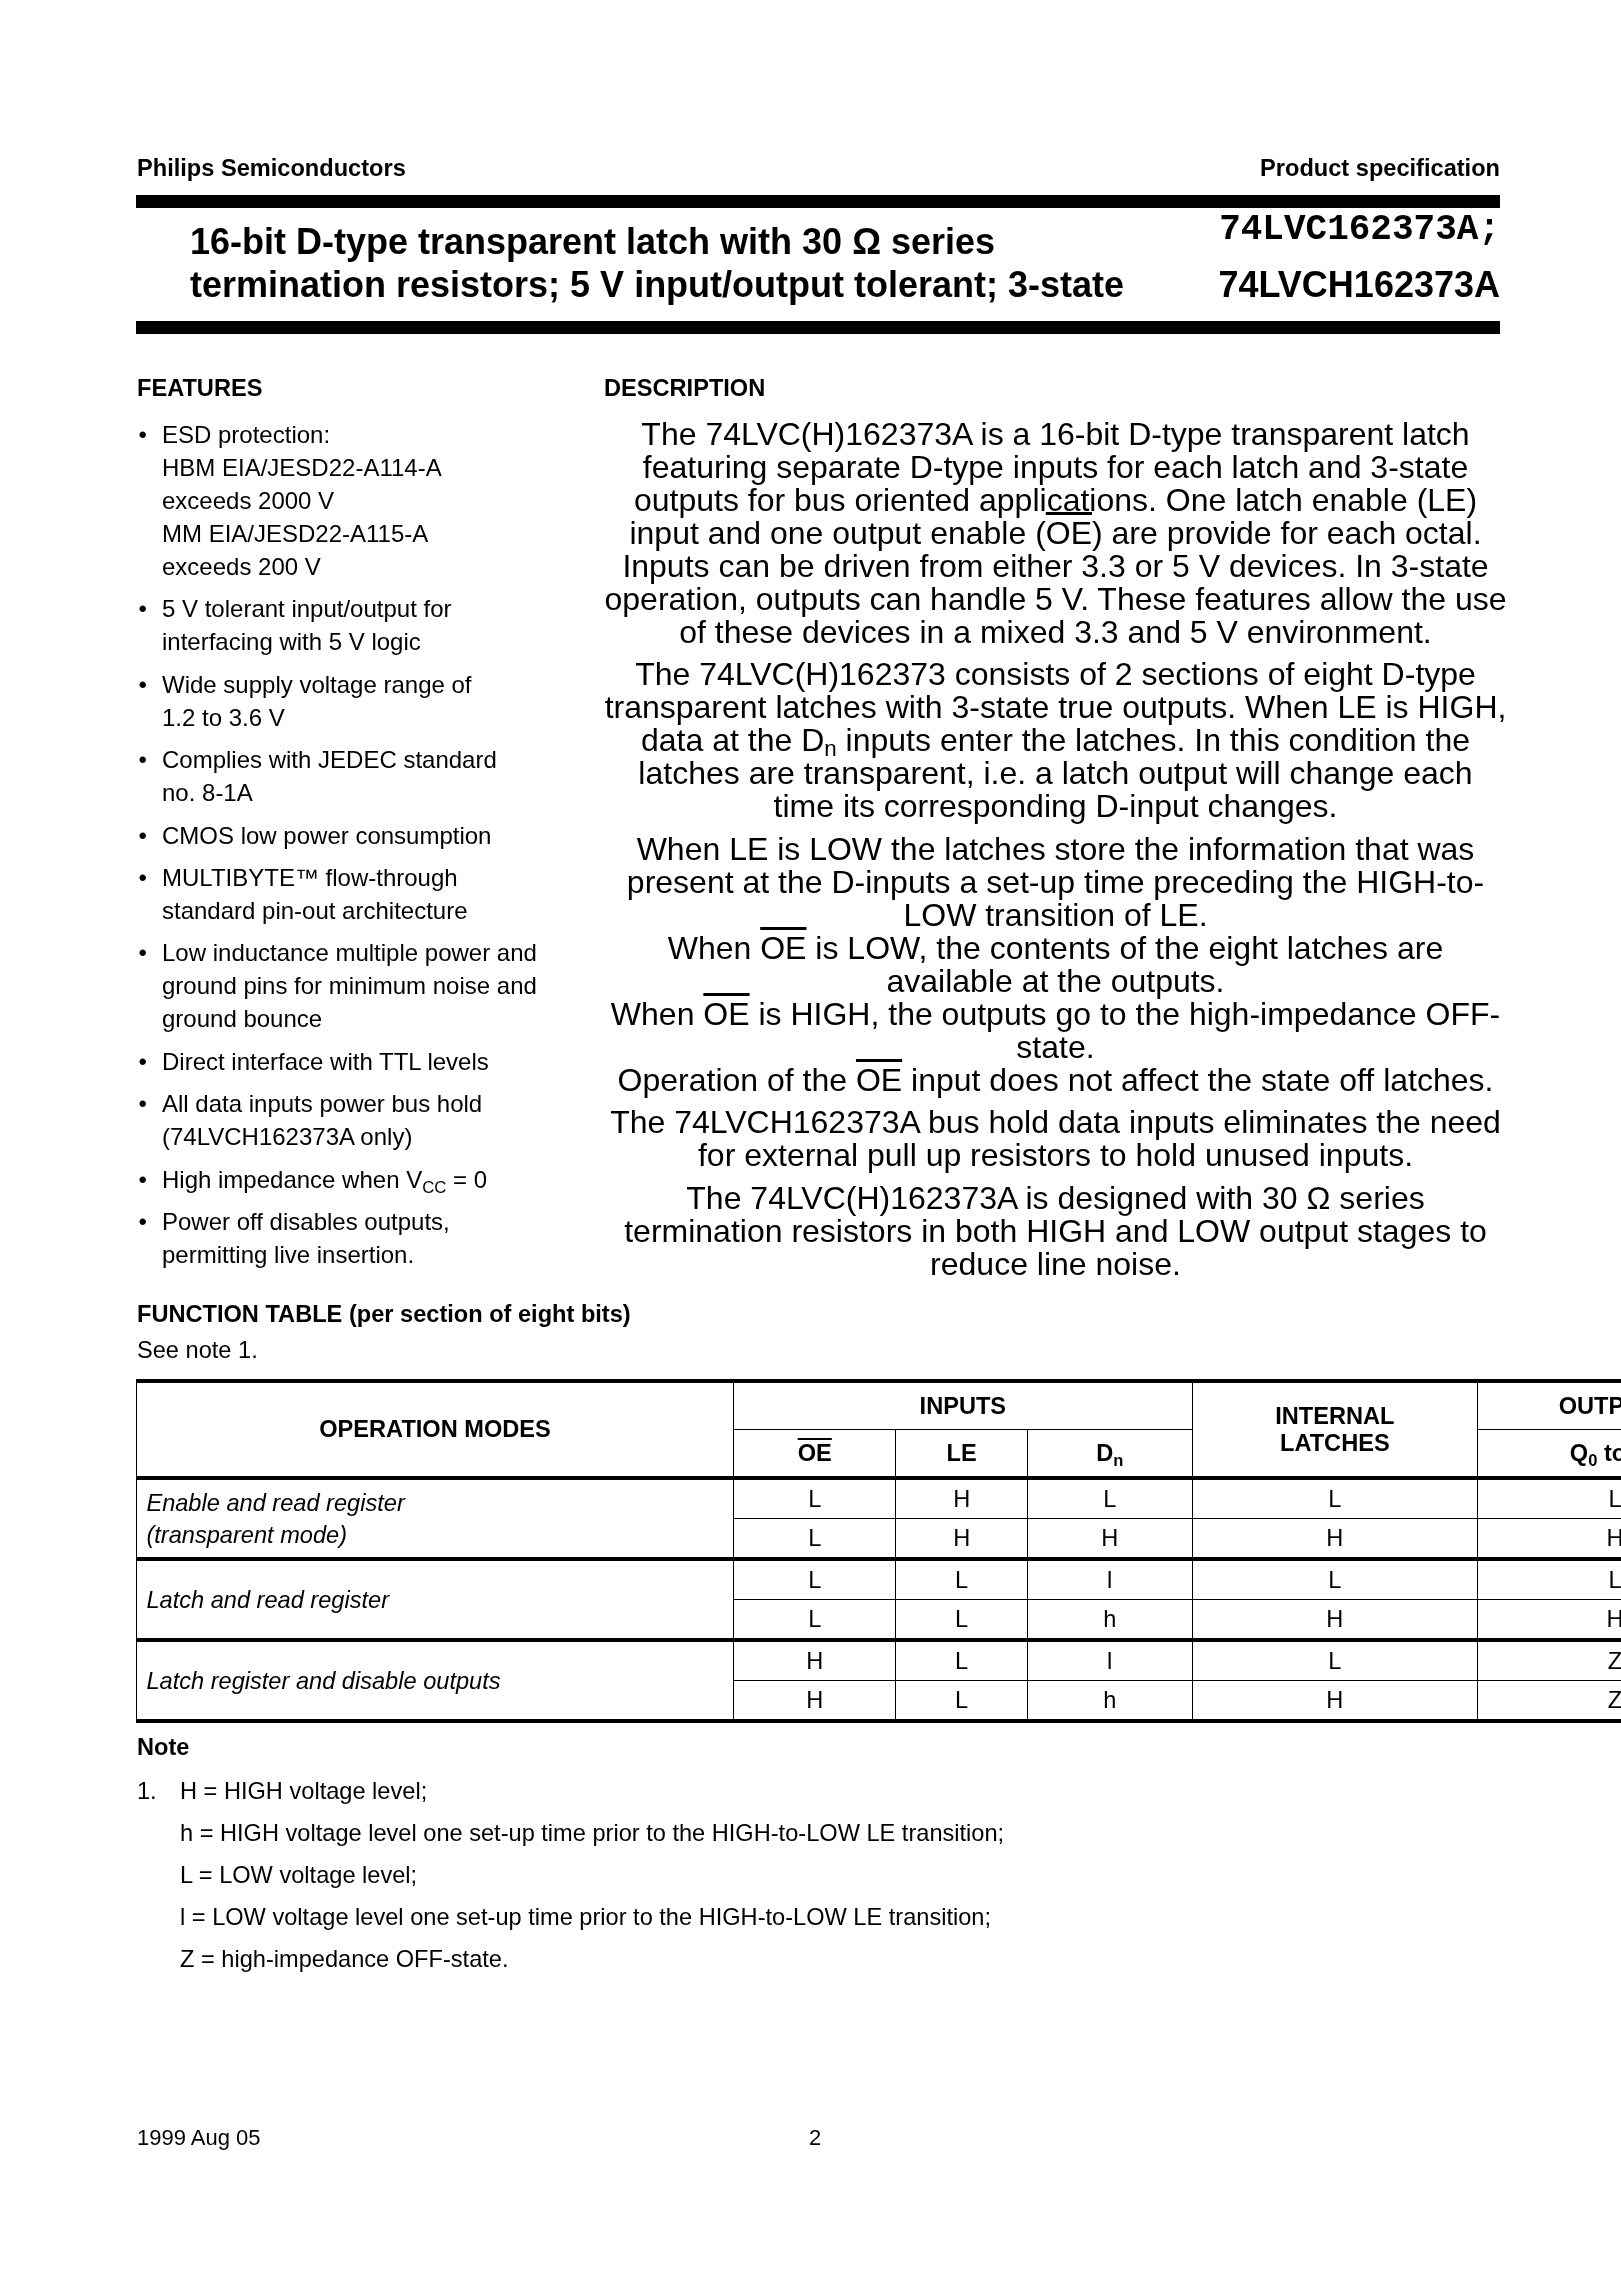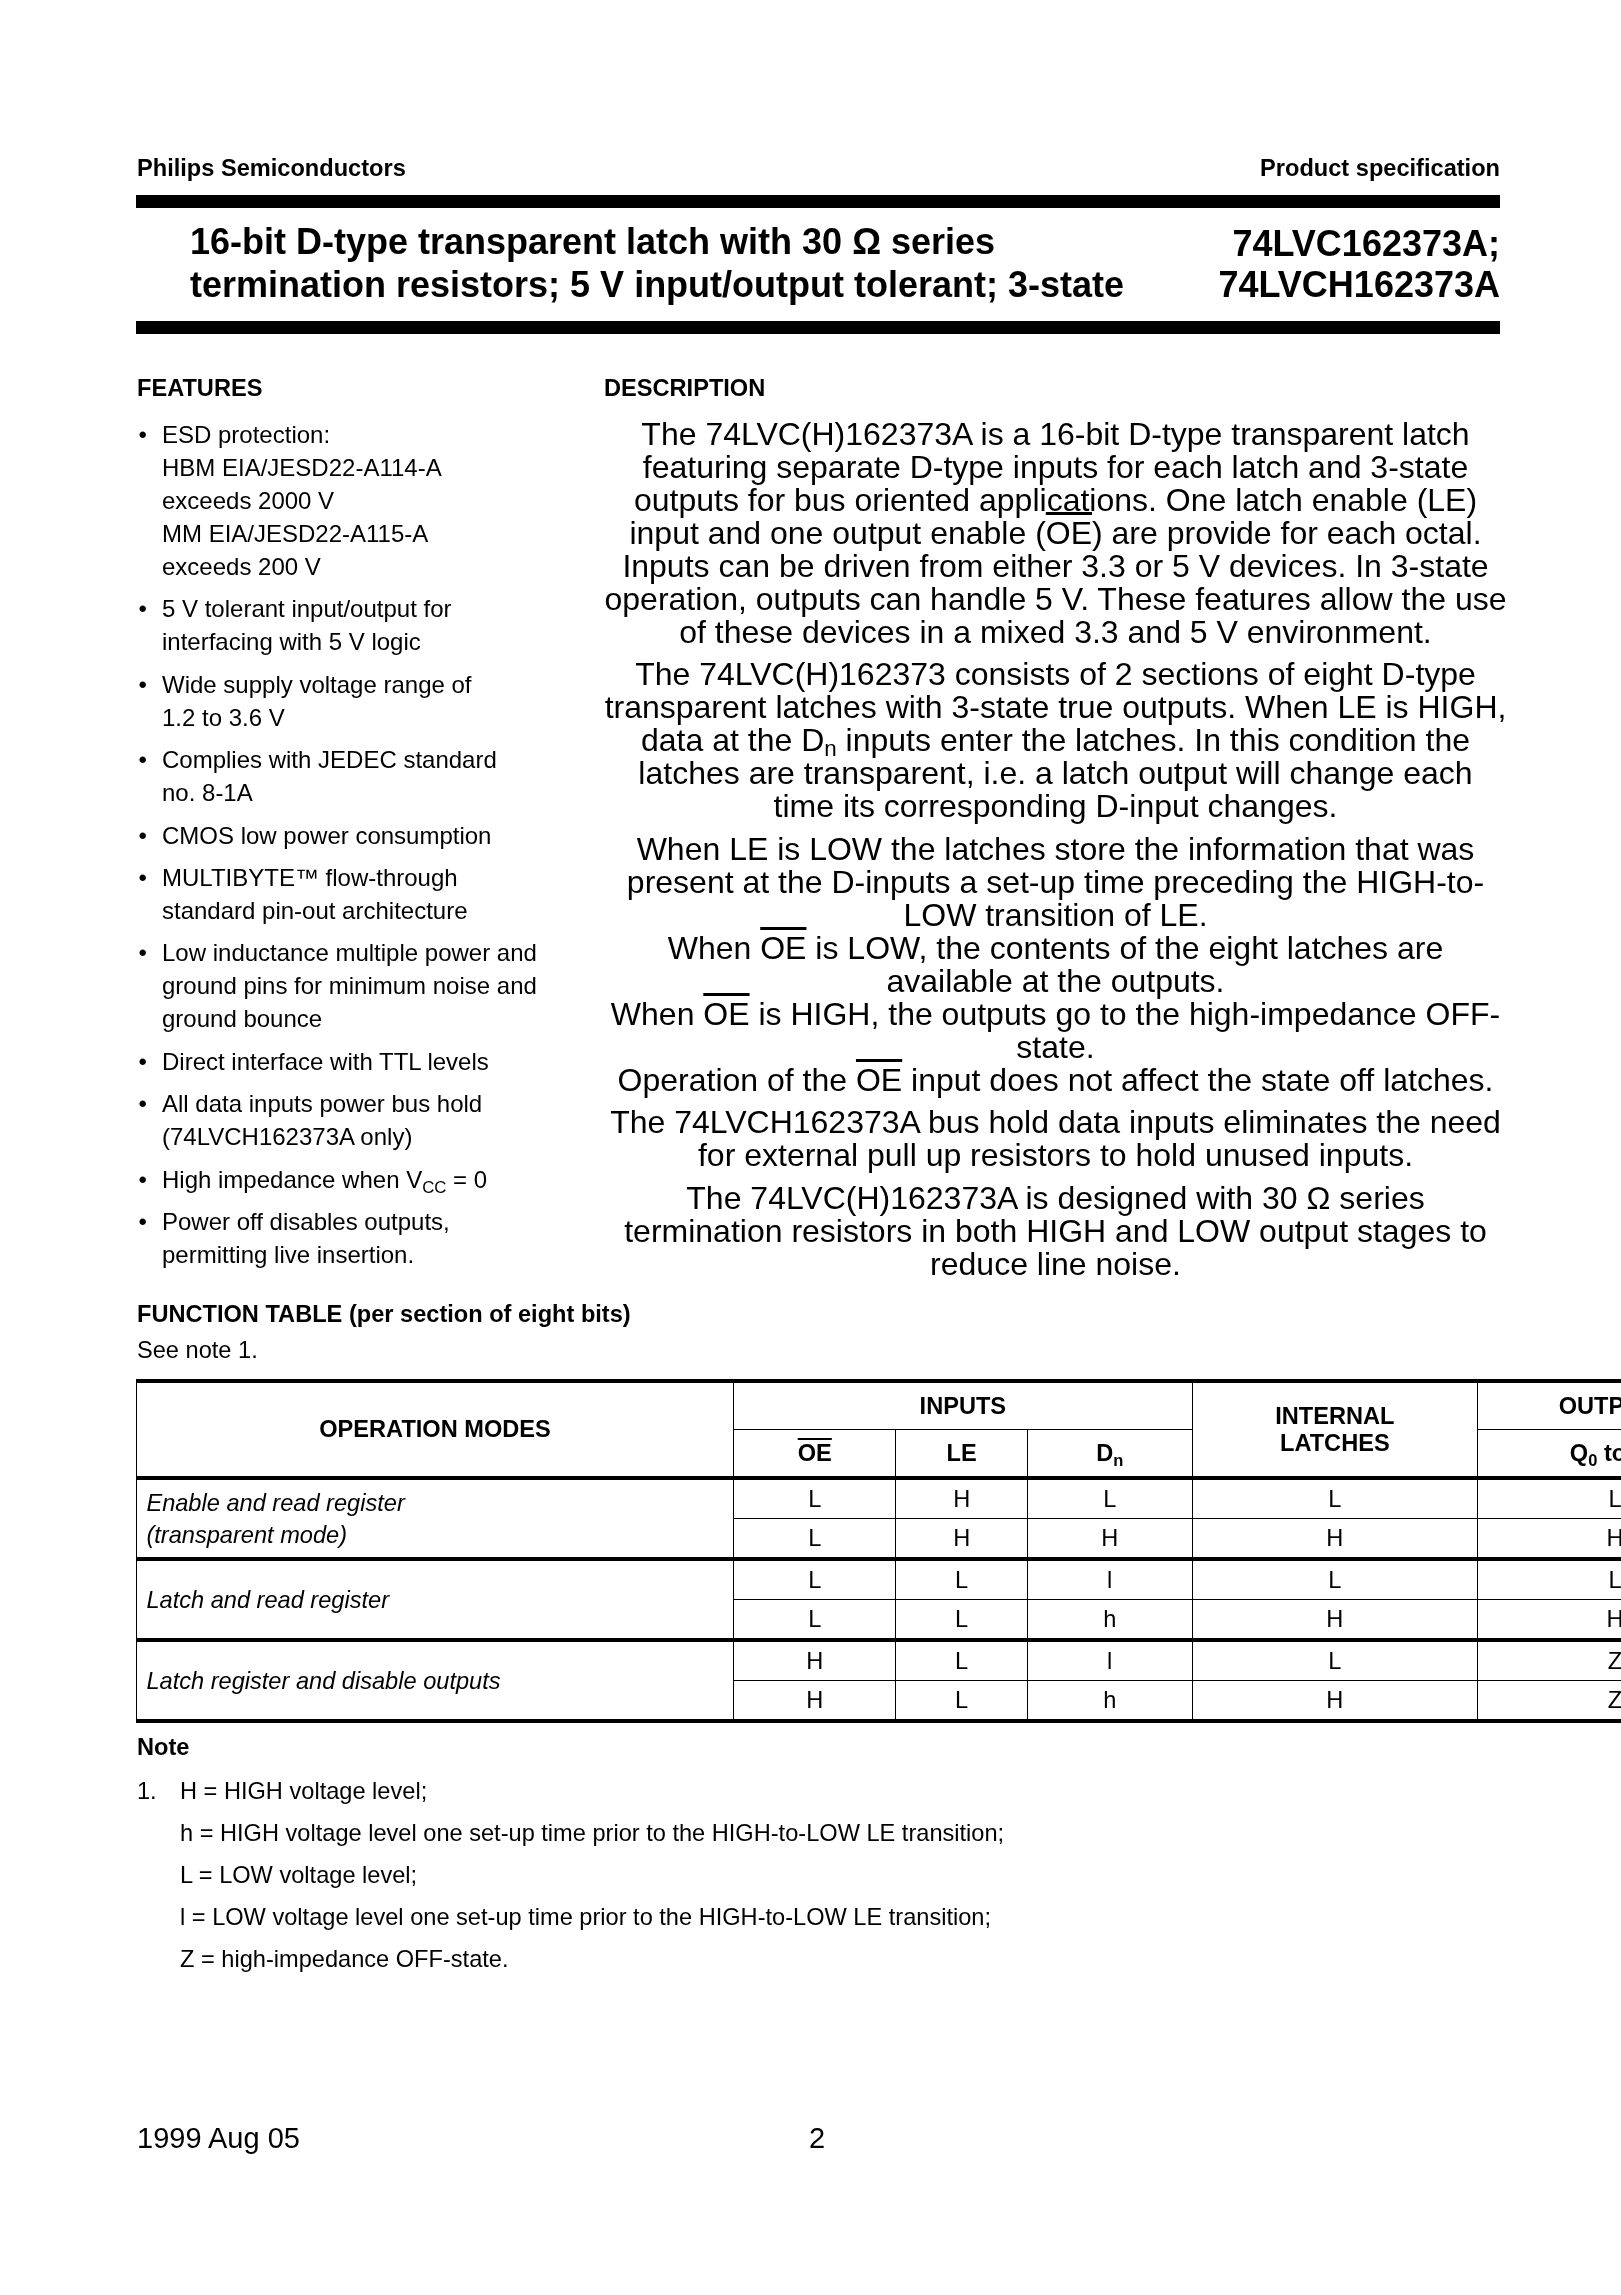--- a/index.html
+++ b/index.html
@@ -25,32 +25,32 @@
   table.ft th, table.ft td { border:1.6px solid #000; text-align:center; padding:0; }
   table.ft th { font-weight:bold; height:46px; }
   table.ft td { height:38px; }
   table.ft td.mode { text-align:left; padding-left:9.4px; line-height:32px;font-style:italic; }
   table.ft .thick-b { border-bottom:4.7px solid #000; }
   table.ft .thick-t { border-top:4.7px solid #000; }
   .note-h { left:137px; top:1733px; font-size:23.6px; font-weight:bold; line-height:28px; }
   .notes { left:137px; top:1770px; font-size:23.6px; line-height:42px; }
   .notes .num { display:inline-block; width:43px; }
   .notes .ind { padding-left:43px; }
-  .footer { top:2124px; font-size:29px; line-height:28px; }
+  .footer { top:2124px; font-size:22px; line-height:28px; }
 </style>
 </head>
 <body>
 
 <div class="abs hdr" style="left:137px;">Philips Semiconductors</div>
 <div class="abs hdr" style="right:122px;">Product specification</div>
 <div class="abs bar" style="top:195px;"></div>
 
 <div class="abs title" style="top:221px;">16-bit D-type transparent latch with 30 Ω series</div>
 <div class="abs title" style="top:264px;">termination resistors; 5 V input/output tolerant; 3-state</div>
-<div class="abs title-r" style="top:223px;">74LVC162373A;</div>
+<div class="abs title-r" style="top:209px;font-family:Liberation Mono, monospace;">74LVC162373A;</div>
 <div class="abs title-r" style="top:264px;">74LVCH162373A</div>
 <div class="abs bar" style="top:321px;"></div>
 
 <div class="abs sec-head" style="left:137px; top:374px;">FEATURES</div>
 <div class="abs features">
   <ul>
     <li>
         <span class="dot">•</span>
       <span class="sub">ESD protection:</span>
       <span class="sub">HBM EIA/JESD22-A114-A</span>

